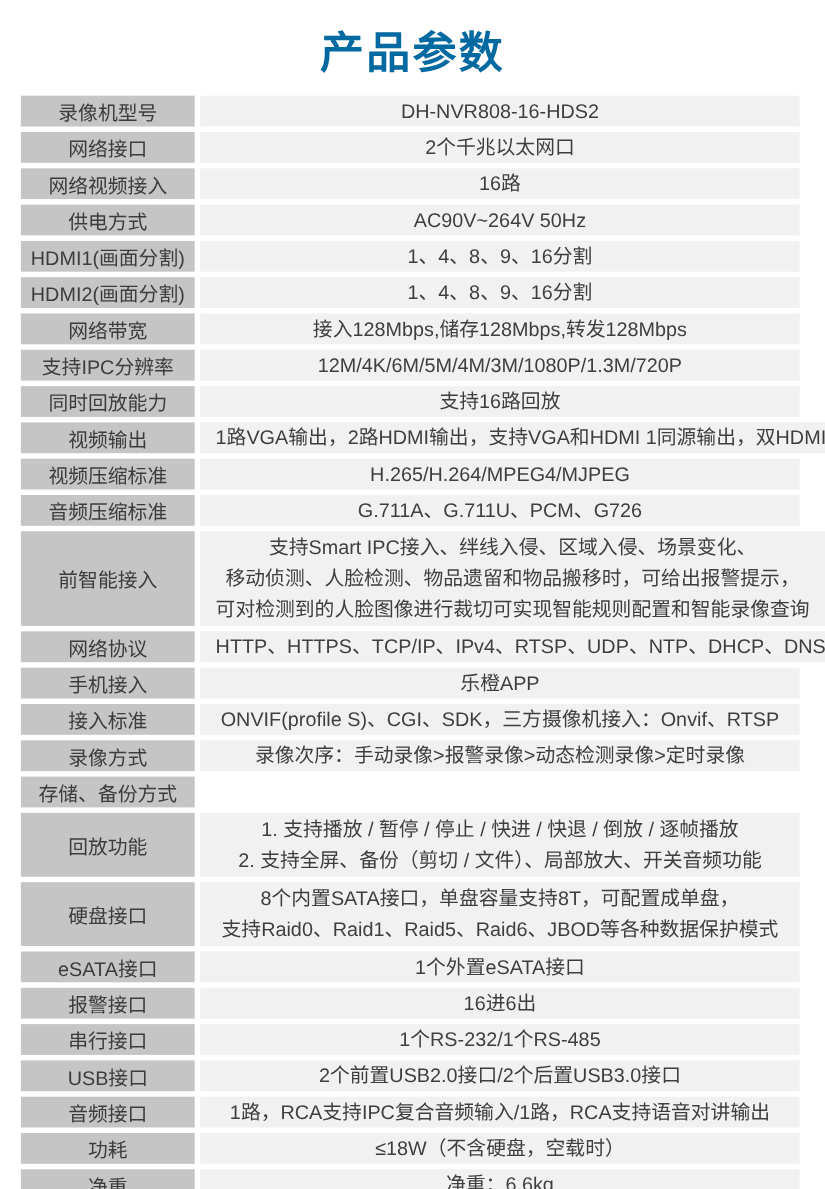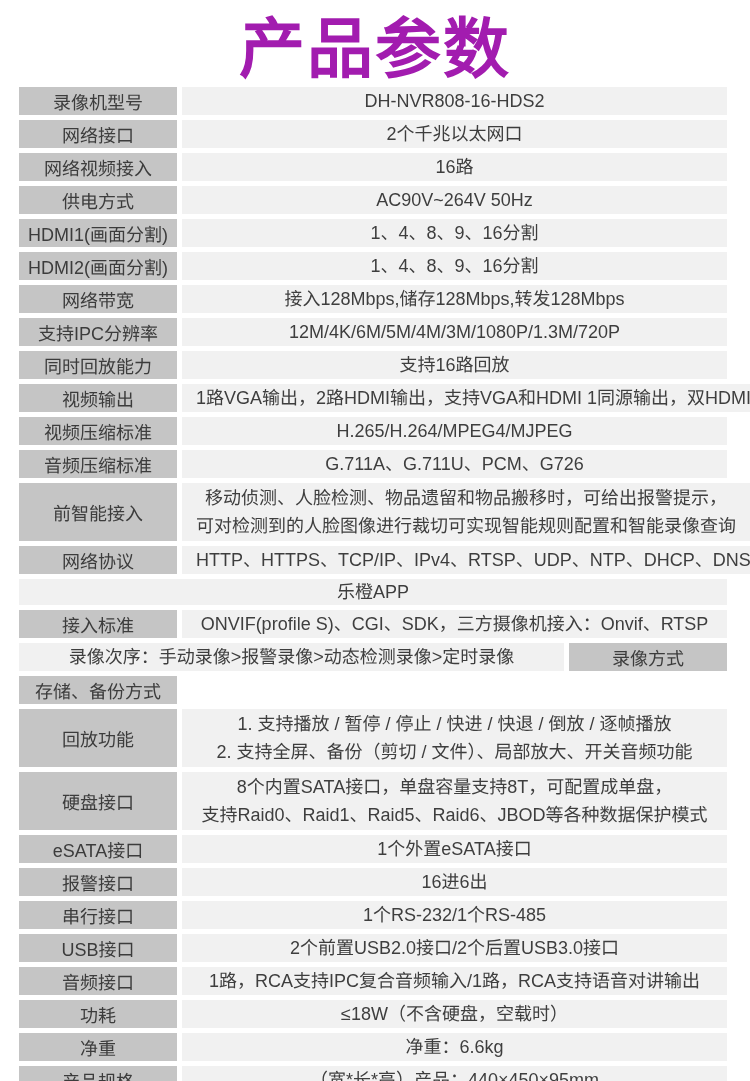--- a/index.html
+++ b/index.html
@@ -14,24 +14,24 @@
     width: 750px;
     min-height: 1081px;
     background: #ffffff;
     overflow: hidden;
   }
   .title {
     margin-top: 18px;
     height: 62px;
     line-height: 62px;
     text-align: center;
-    font-size: 66px;
+    font-size: 40px;
     font-weight: 600;
     letter-spacing: 2px;
-    color: #a21caf;
+    color: #0369a1;
   }
   .spec-table {
     margin: 7px 23px 0 19px; 
   }
   .row {
     display: flex;
     gap: 5px;
     margin-bottom: 5px;
   }
   .cell {
@@ -142,46 +142,48 @@
       </div>
       <div class="row">
         <div class="cell label">音频压缩标准</div>
         <div class="cell value">
           <div class="line">G.711A、G.711U、PCM、G726</div>
         </div>
       </div>
       <div class="row multi">
         <div class="cell label">前智能接入</div>
         <div class="cell value">
+          <div class="line">支持Smart IPC接入、绊线入侵、区域入侵、场景变化、</div>
           <div class="line">移动侦测、人脸检测、物品遗留和物品搬移时，可给出报警提示，</div>
           <div class="line">可对检测到的人脸图像进行裁切可实现智能规则配置和智能录像查询</div>
         </div>
       </div>
       <div class="row">
         <div class="cell label">网络协议</div>
         <div class="cell value">
           <div class="line">HTTP、HTTPS、TCP/IP、IPv4、RTSP、UDP、NTP、DHCP、DNS、P2P</div>
         </div>
       </div>
       <div class="row">
+        <div class="cell label">手机接入</div>
         <div class="cell value">
           <div class="line">乐橙APP</div>
         </div>
       </div>
       <div class="row">
         <div class="cell label">接入标准</div>
         <div class="cell value">
           <div class="line">ONVIF(profile S)、CGI、SDK，三方摄像机接入：Onvif、RTSP</div>
         </div>
       </div>
       <div class="row">
+        <div class="cell label">录像方式</div>
         <div class="cell value">
           <div class="line">录像次序：手动录像&gt;报警录像&gt;动态检测录像&gt;定时录像</div>
         </div>
-        <div class="cell label">录像方式</div>
       </div>
       <div class="row">
         <div class="cell label">存储、备份方式</div>
       </div>
       <div class="row multi">
         <div class="cell label">回放功能</div>
         <div class="cell value">
           <div class="line">1. 支持播放 / 暂停 / 停止 / 快进 / 快退 / 倒放 / 逐帧播放</div>
           <div class="line">2. 支持全屏、备份（剪切 / 文件）、局部放大、开关音频功能</div>
         </div>

